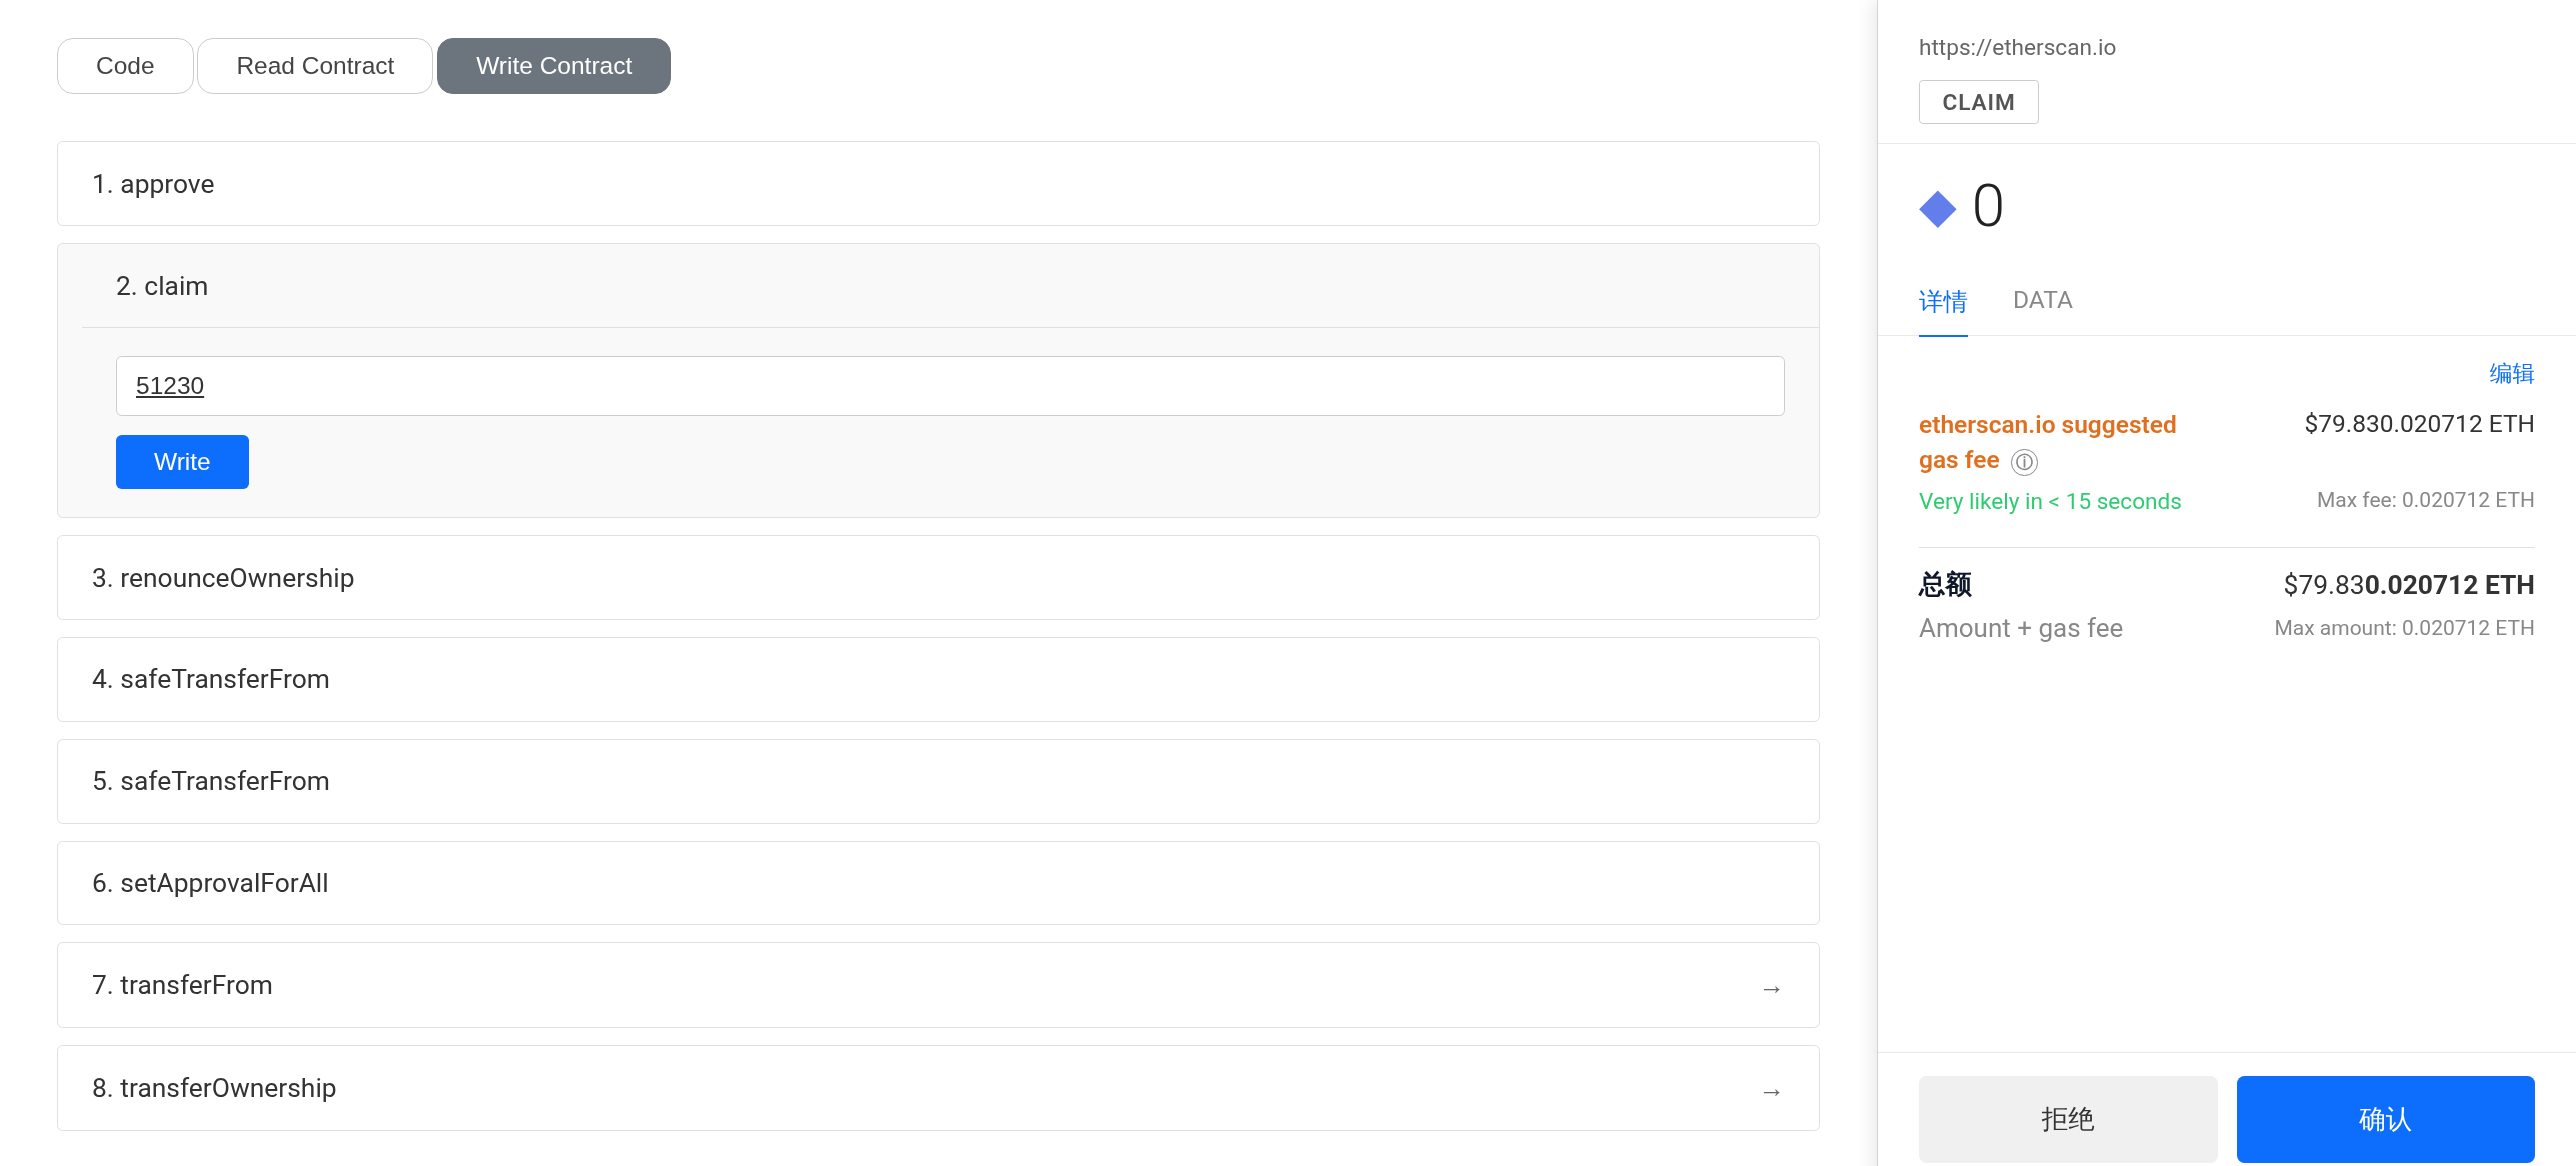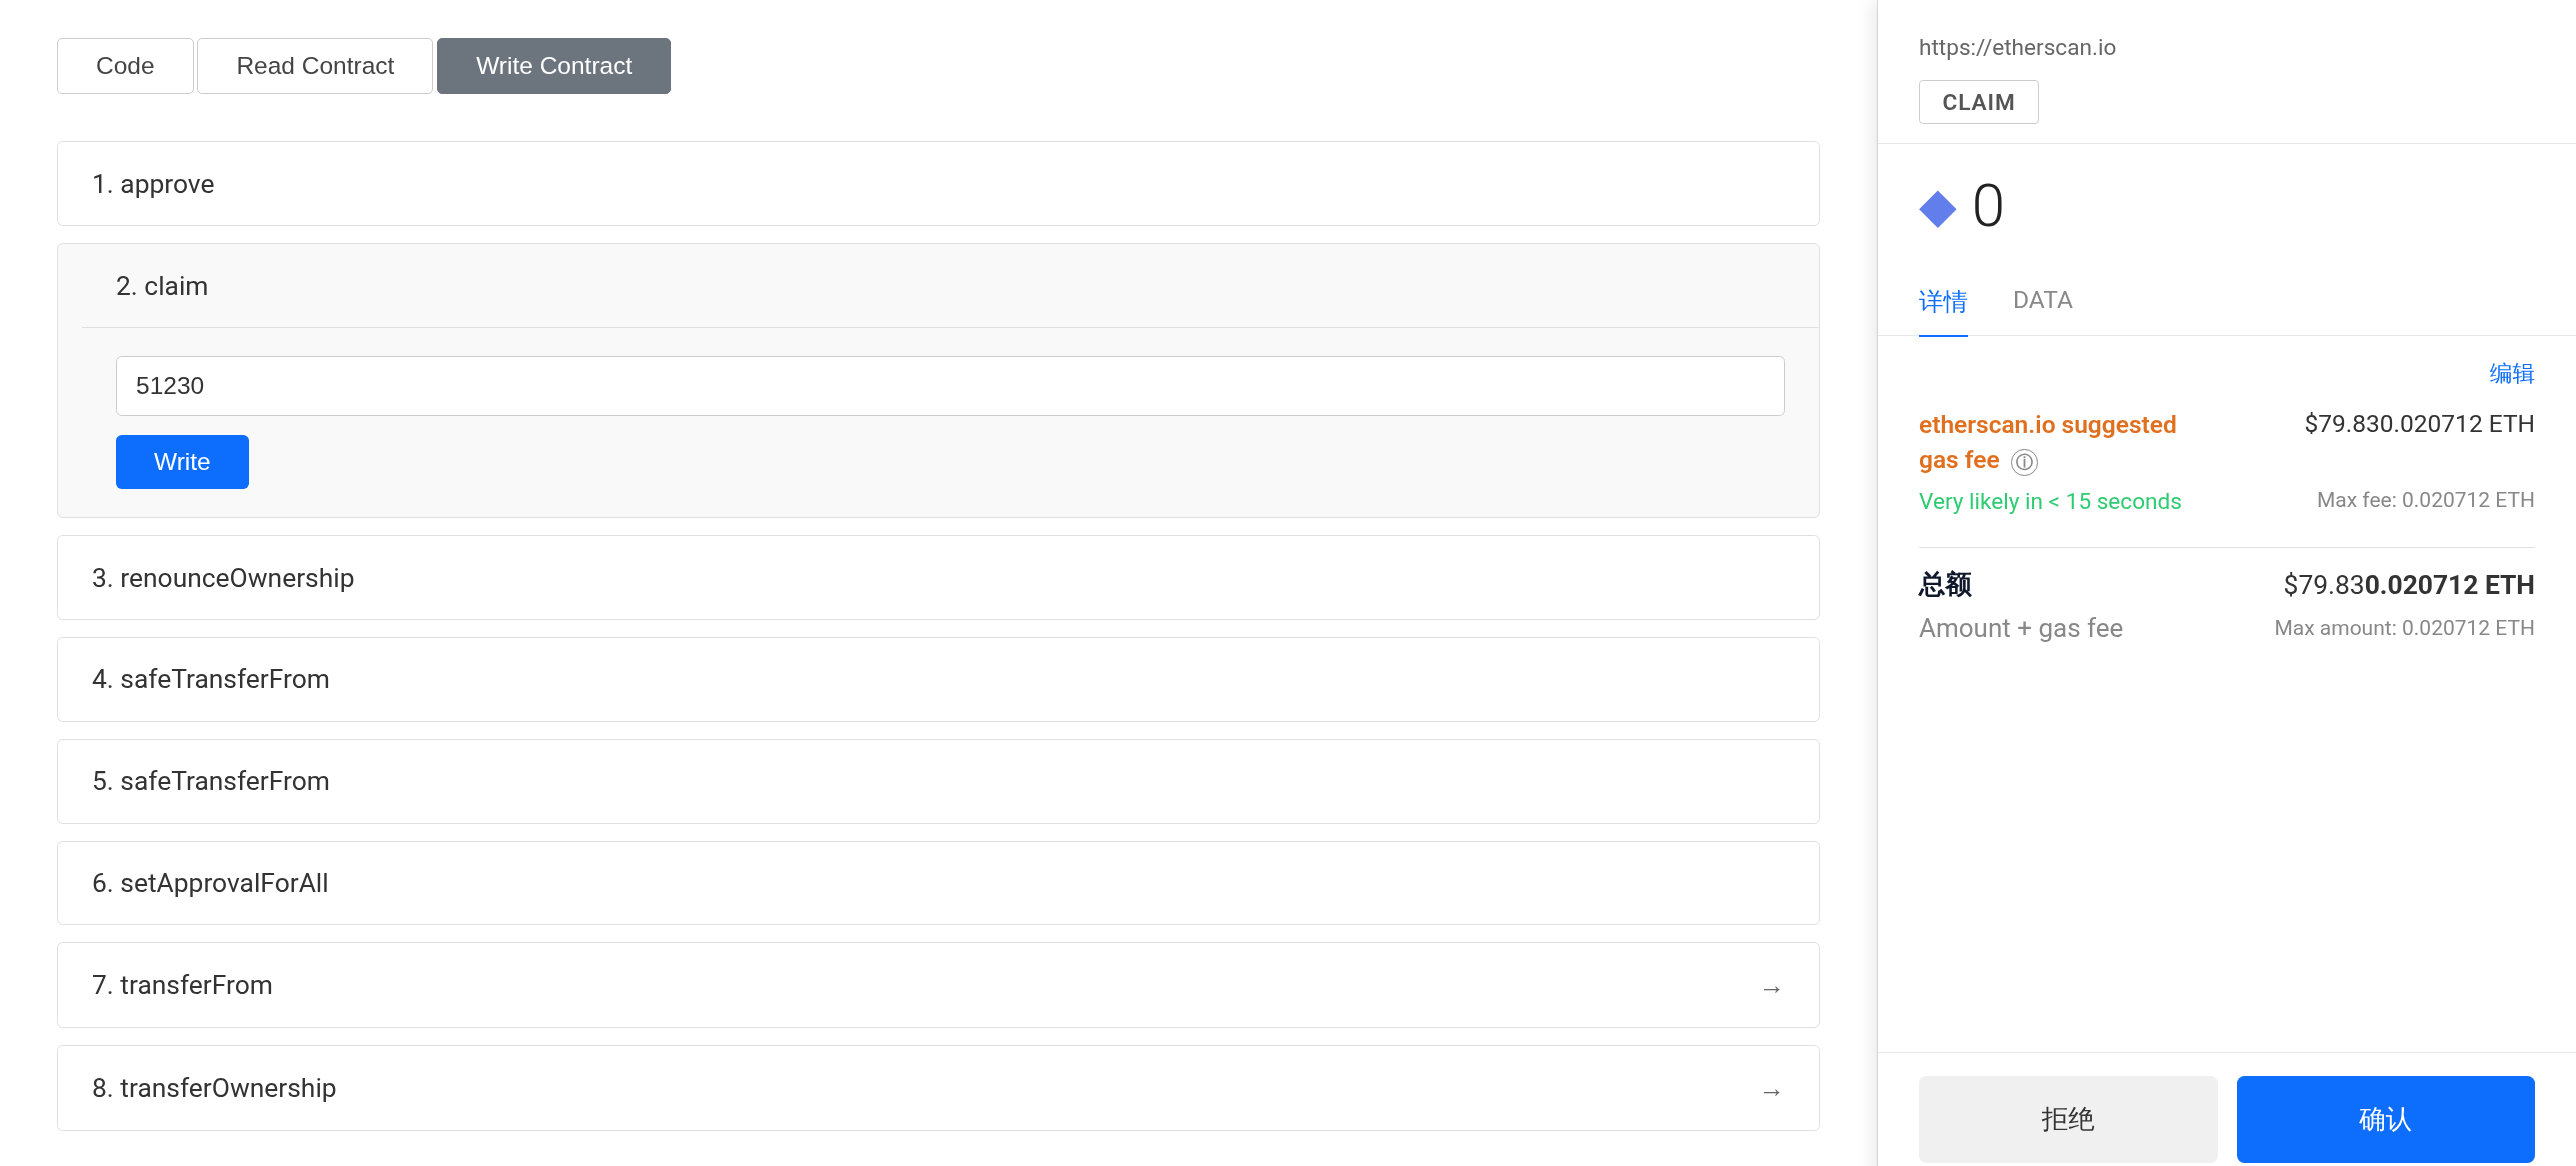--- a/index.html
+++ b/index.html
@@ -23,21 +23,21 @@
     .tab-bar {
       display: flex;
       gap: 3.8px;
       margin-bottom: 47px;
     }
 
     .tab-btn {
       padding: 13.2px 38px;
       border: 0.9px solid #ccc;
       background: #fff;
-      border-radius: 5px;
+      border-radius: 16px;
       font-size: 24.5px;
       cursor: pointer;
       color: #444;
     }
 
     .tab-btn.active {
       background: #6c757d;
       color: #fff;
       border-color: #6c757d;
     }
@@ -96,20 +96,21 @@
 
     .text-input {
       width: 100%;
       padding: 15px 19px;
       border: 0.9px solid #ccc;
       border-radius: 5.7px;
       font-size: 24.5px;
       color: #333;
       margin-bottom: 19px;
       background: #fff;
+      text-decoration: underline;
     }
 
     .write-btn {
       padding: 13.2px 38px;
       background: #0d6efd;
       color: #fff;
       border: none;
       border-radius: 5.7px;
       font-size: 24.5px;
       cursor: pointer;

